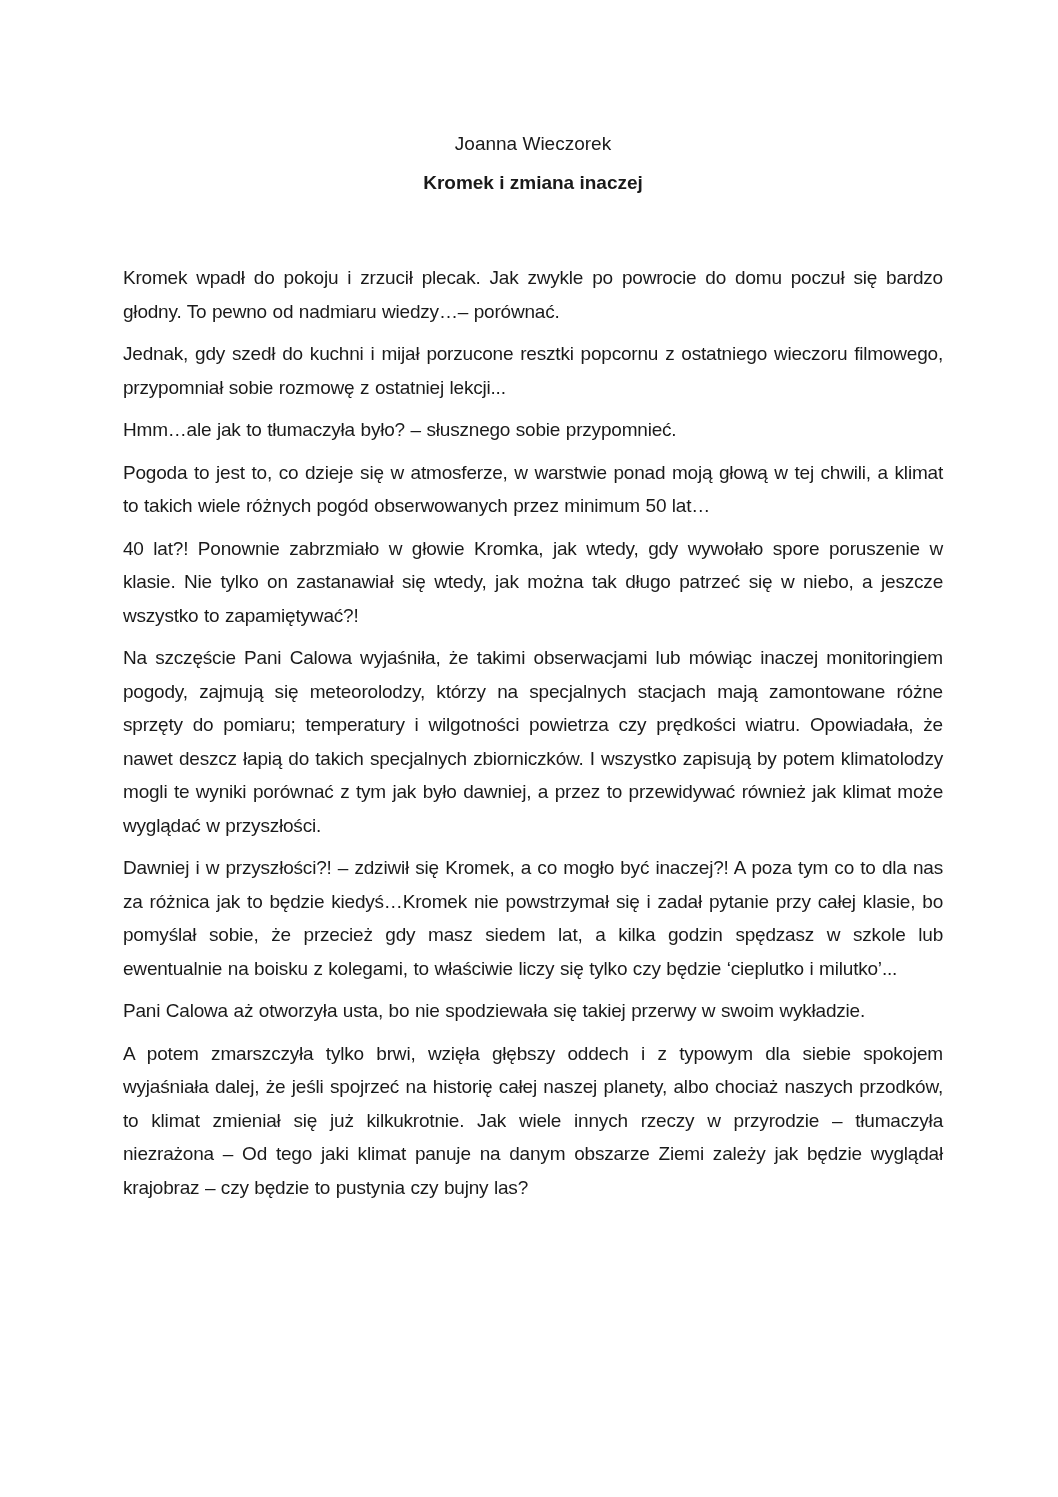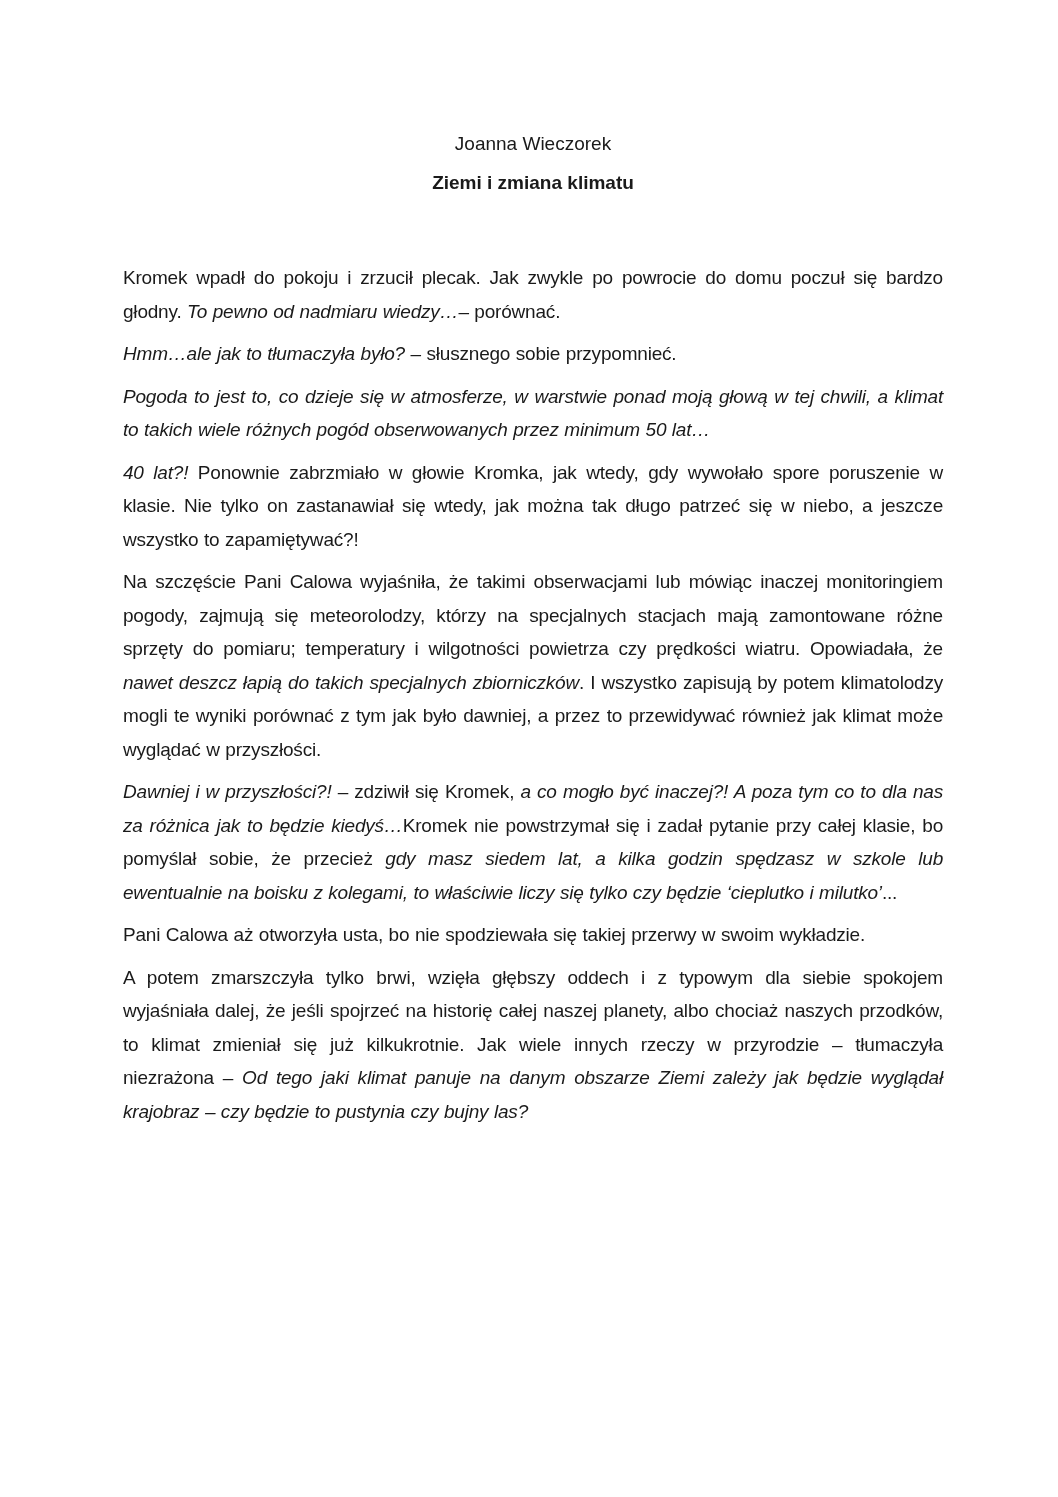--- a/index.html
+++ b/index.html
@@ -29,34 +29,35 @@
     margin: 0 0 62px 0;
   }
   .doc-body p {
     font-size: 19px;
     letter-spacing: -0.2px;
     line-height: 33.5px;
     text-align: justify;
     margin: 0 0 9px 0;
     word-spacing: 0.5px;
   }
-  .it { font-style: italic; }
+  .it { }
 </style>
 </head>
 <body>
 
 <div class="page">
 
   <div class="author">Joanna Wieczorek</div>
-  <div class="doc-title">Ziemi i zmiana klimatu</div>
+  <div class="doc-title">Kromek i zmiana inaczej</div>
 
   <div class="doc-body">
 
     <p><span>Kromek wpadł do pokoju i zrzucił plecak. Jak zwykle po powrocie do domu poczuł się bardzo głodny. </span><span class="it">To pewno od nadmiaru wiedzy…</span><span>– porównać.</span></p>
 
+    <p><span>Jednak, gdy szedł do kuchni i mijał porzucone resztki popcornu z ostatniego wieczoru filmowego, przypomniał sobie rozmowę z ostatniej lekcji...</span></p>
 
 
     <p><span class="it">Hmm…ale jak to tłumaczyła było?</span><span> – słusznego sobie przypomnieć.</span></p>
 
     <p><span class="it">Pogoda to jest to, co dzieje się w atmosferze, w warstwie ponad moją głową w tej chwili, a klimat to takich wiele różnych pogód obserwowanych przez minimum 50 lat…</span></p>
 
     <p><span class="it">40 lat?!</span><span> Ponownie zabrzmiało w głowie Kromka, jak wtedy, gdy wywołało spore poruszenie w klasie. Nie tylko on zastanawiał się wtedy, jak można tak długo patrzeć się w niebo, a jeszcze wszystko to zapamiętywać?!</span></p>
 
     <p><span>Na szczęście Pani Calowa wyjaśniła, że takimi obserwacjami lub mówiąc inaczej monitoringiem pogody, zajmują się meteorolodzy, którzy na specjalnych stacjach mają zamontowane różne sprzęty do pomiaru; temperatury i wilgotności powietrza czy prędkości wiatru. Opowiadała, że </span><span class="it">nawet deszcz łapią do takich specjalnych zbiorniczków</span><span>. I wszystko zapisują by potem klimatolodzy mogli te wyniki porównać z tym jak było dawniej, a przez to przewidywać również jak klimat może wyglądać w przyszłości.</span></p>
 

